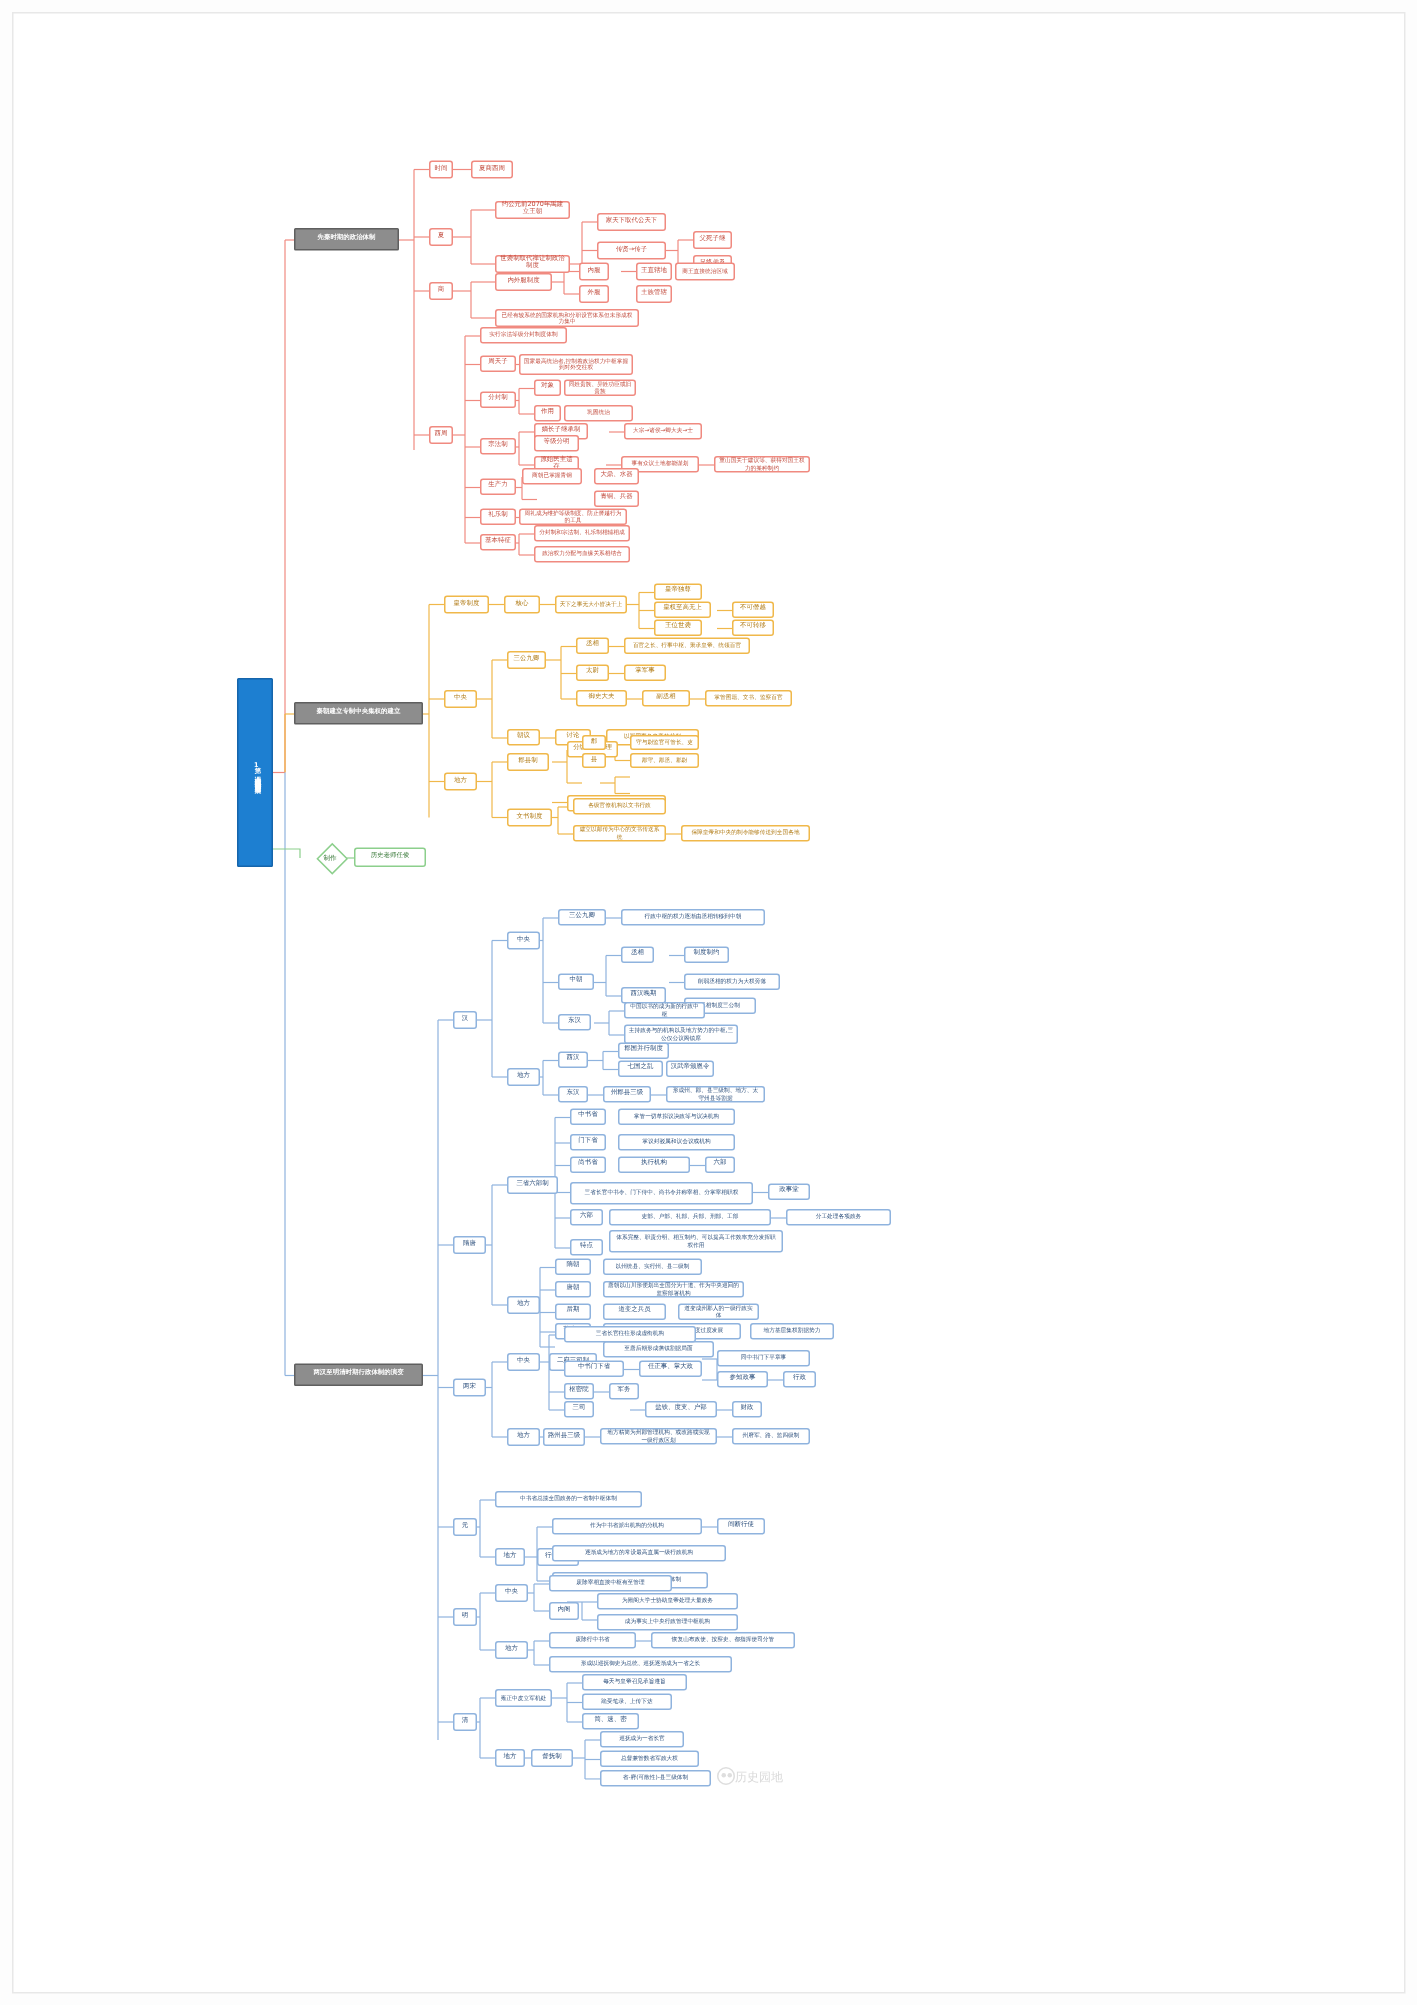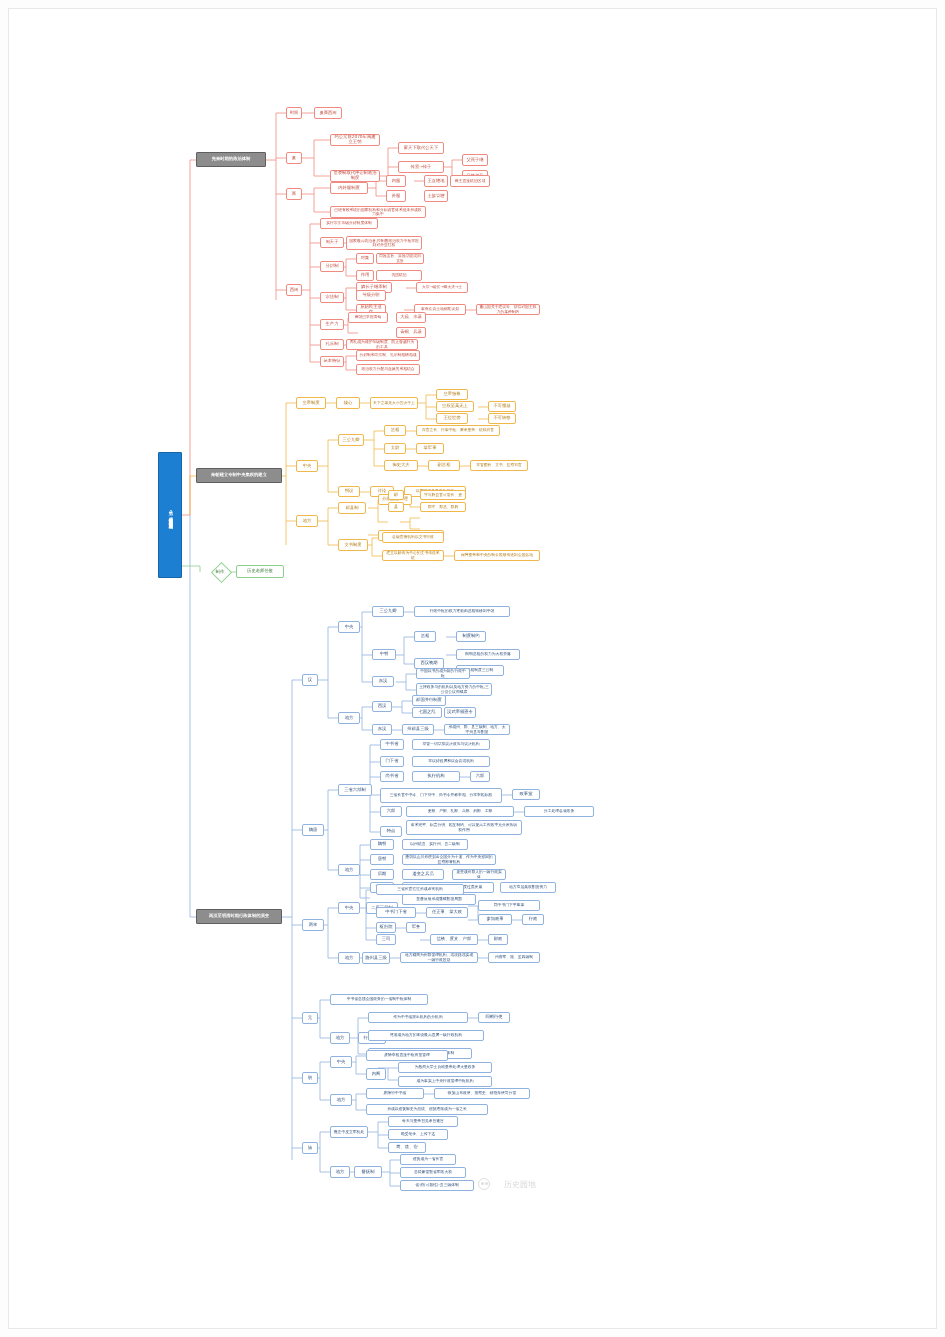--- a/index.html
+++ b/index.html
@@ -49,21 +49,21 @@
            display:flex;align-items:center;justify-content:center;
            font-size:4.4px;color:#3a7a3a;}
   .diamond .dshape{position:absolute;left:50%;top:50%;
            width:13px;height:13px;margin:-6.5px 0 0 -6.5px;
            border:1px solid #8ccf8c;background:#fff;
            transform:rotate(45deg);}
   .diamond span{position:relative;z-index:2;}
 
   
   .watermark{position:absolute;left:478px;top:1178px;
-             display:flex;align-items:center;gap:14px;
+             display:flex;align-items:center;gap:0;
              color:#d9d9d9;font-size:8px;font-weight:normal;}
   .wm-logo{width:10px;height:10px;border-radius:50%;
            border:1.2px solid #dedede;position:relative;}
   .wm-logo:before{content:"";position:absolute;left:2px;top:3px;
            width:3px;height:3px;border-radius:50%;background:#dedede;}
   .wm-logo:after{content:"";position:absolute;left:5.5px;top:3px;
            width:3px;height:3px;border-radius:50%;background:#dedede;}
 </style>
 </head>
 <body>

